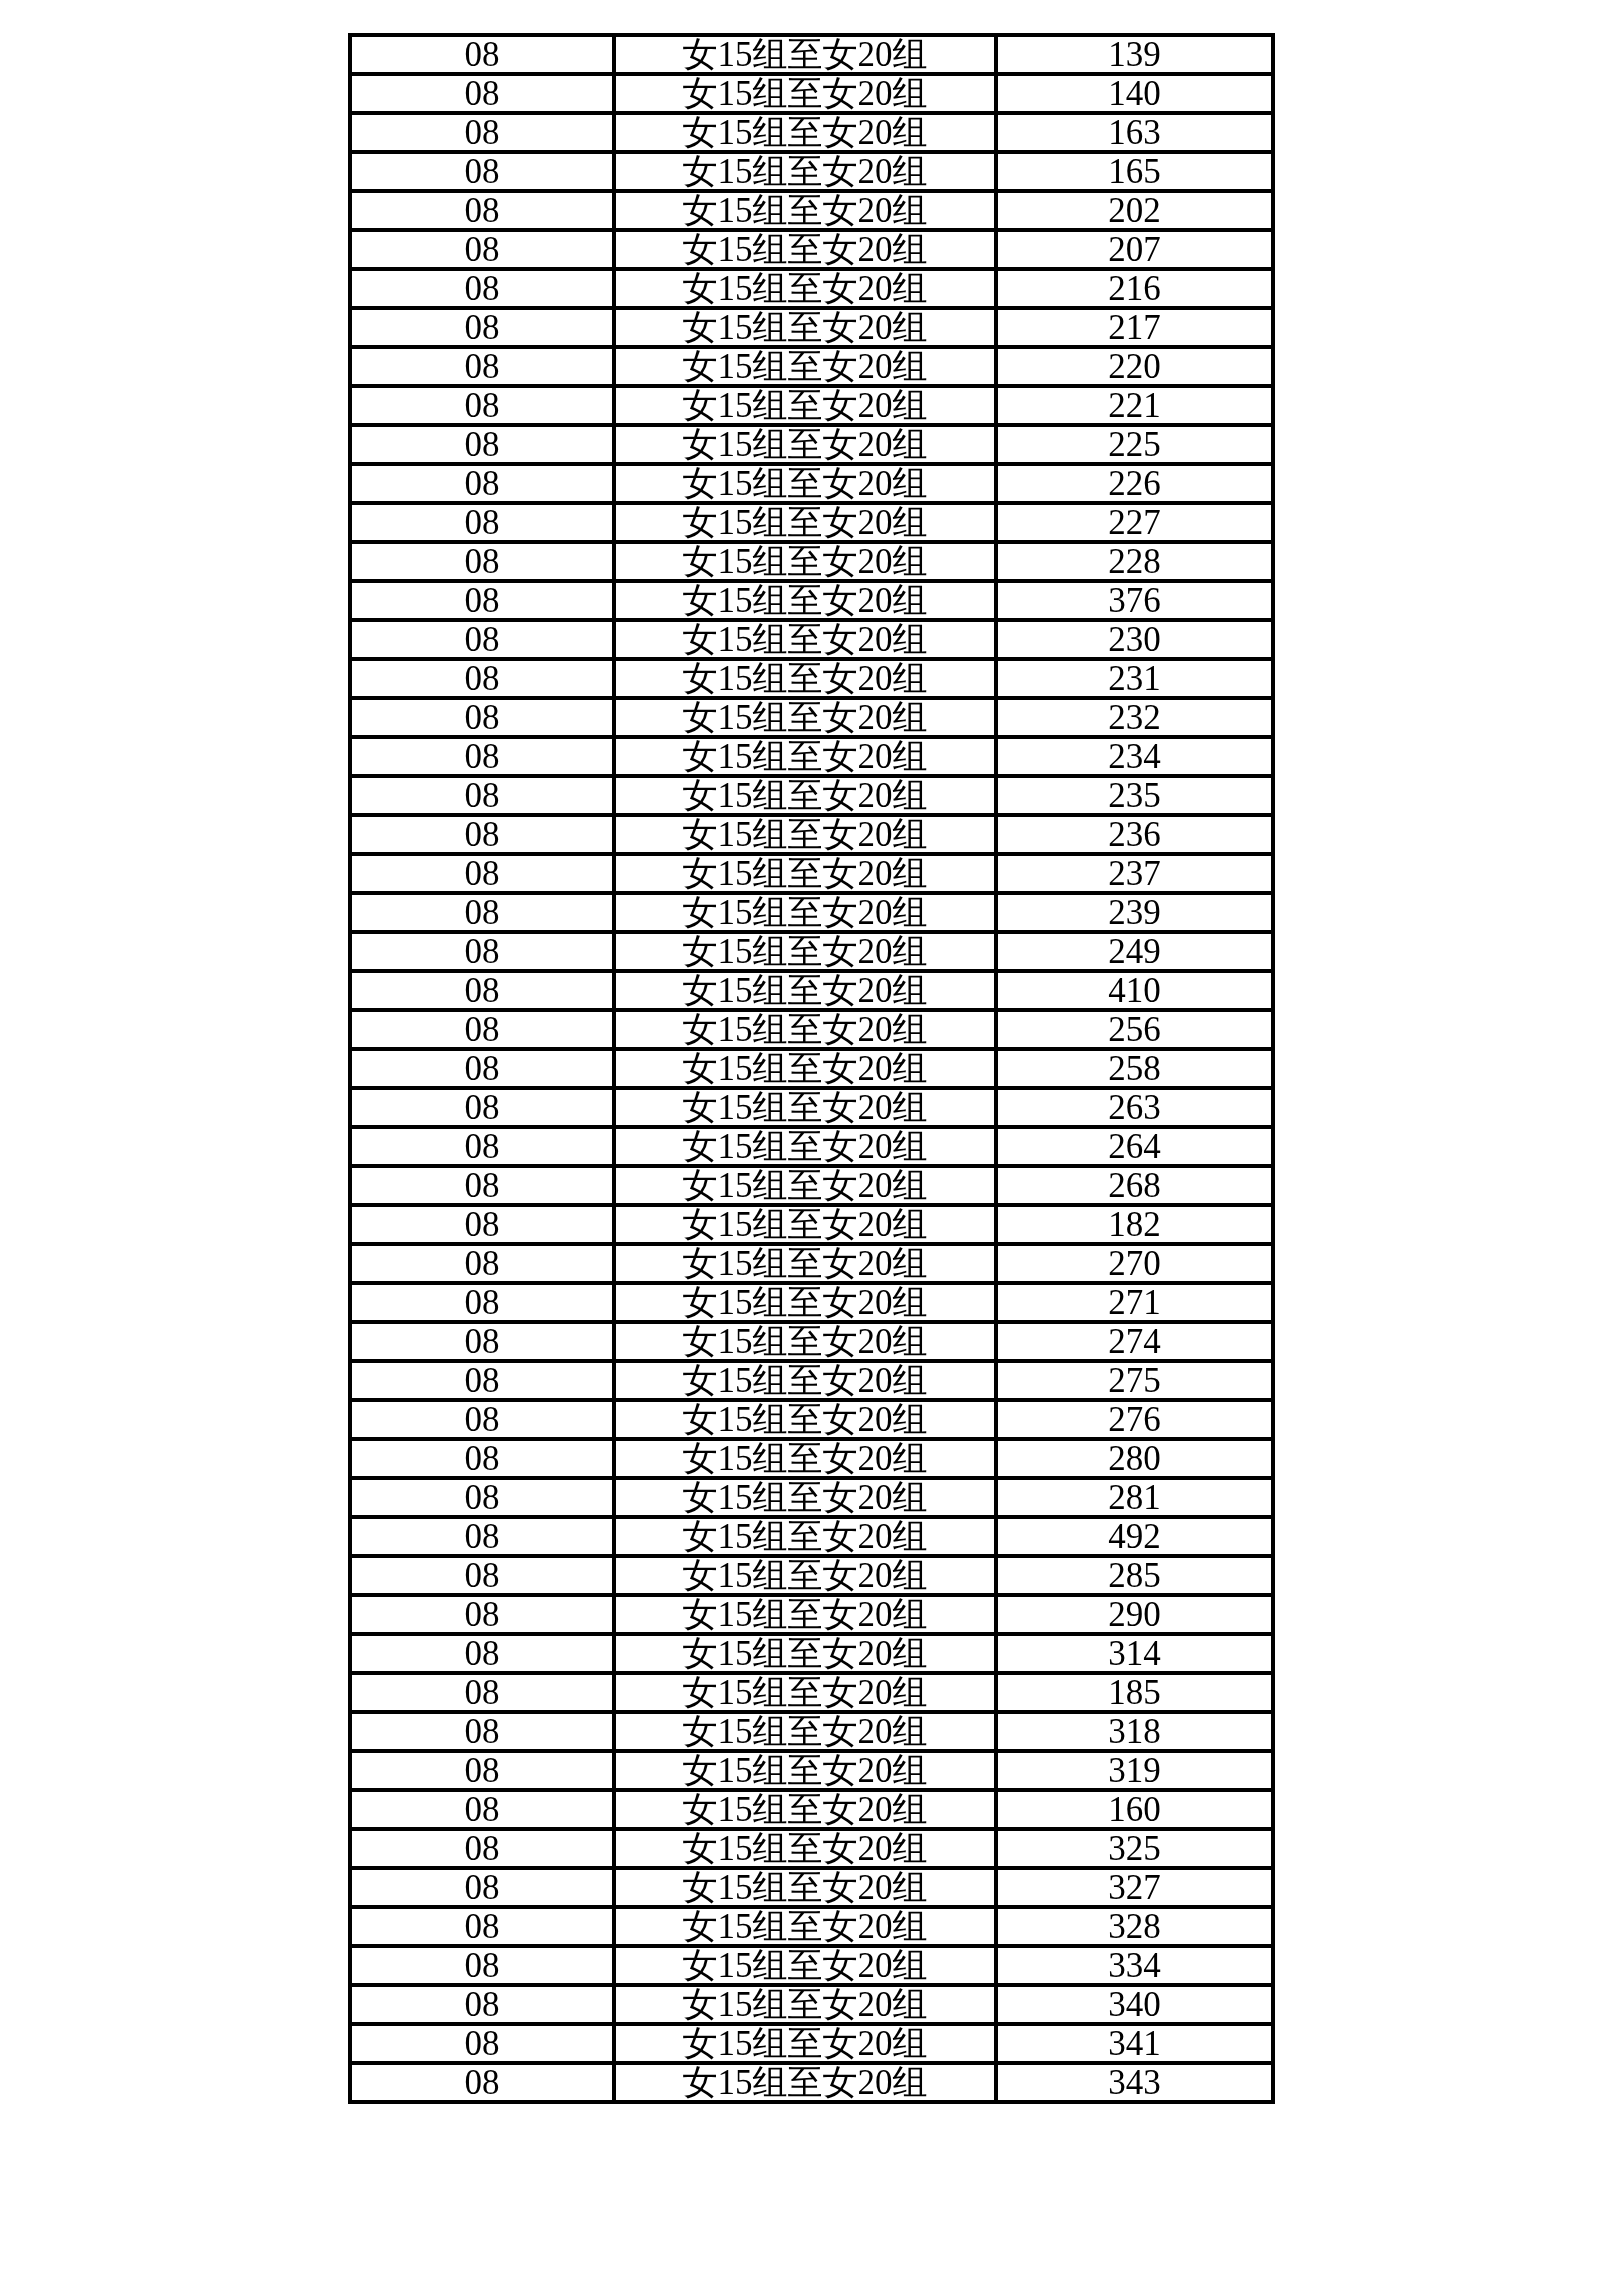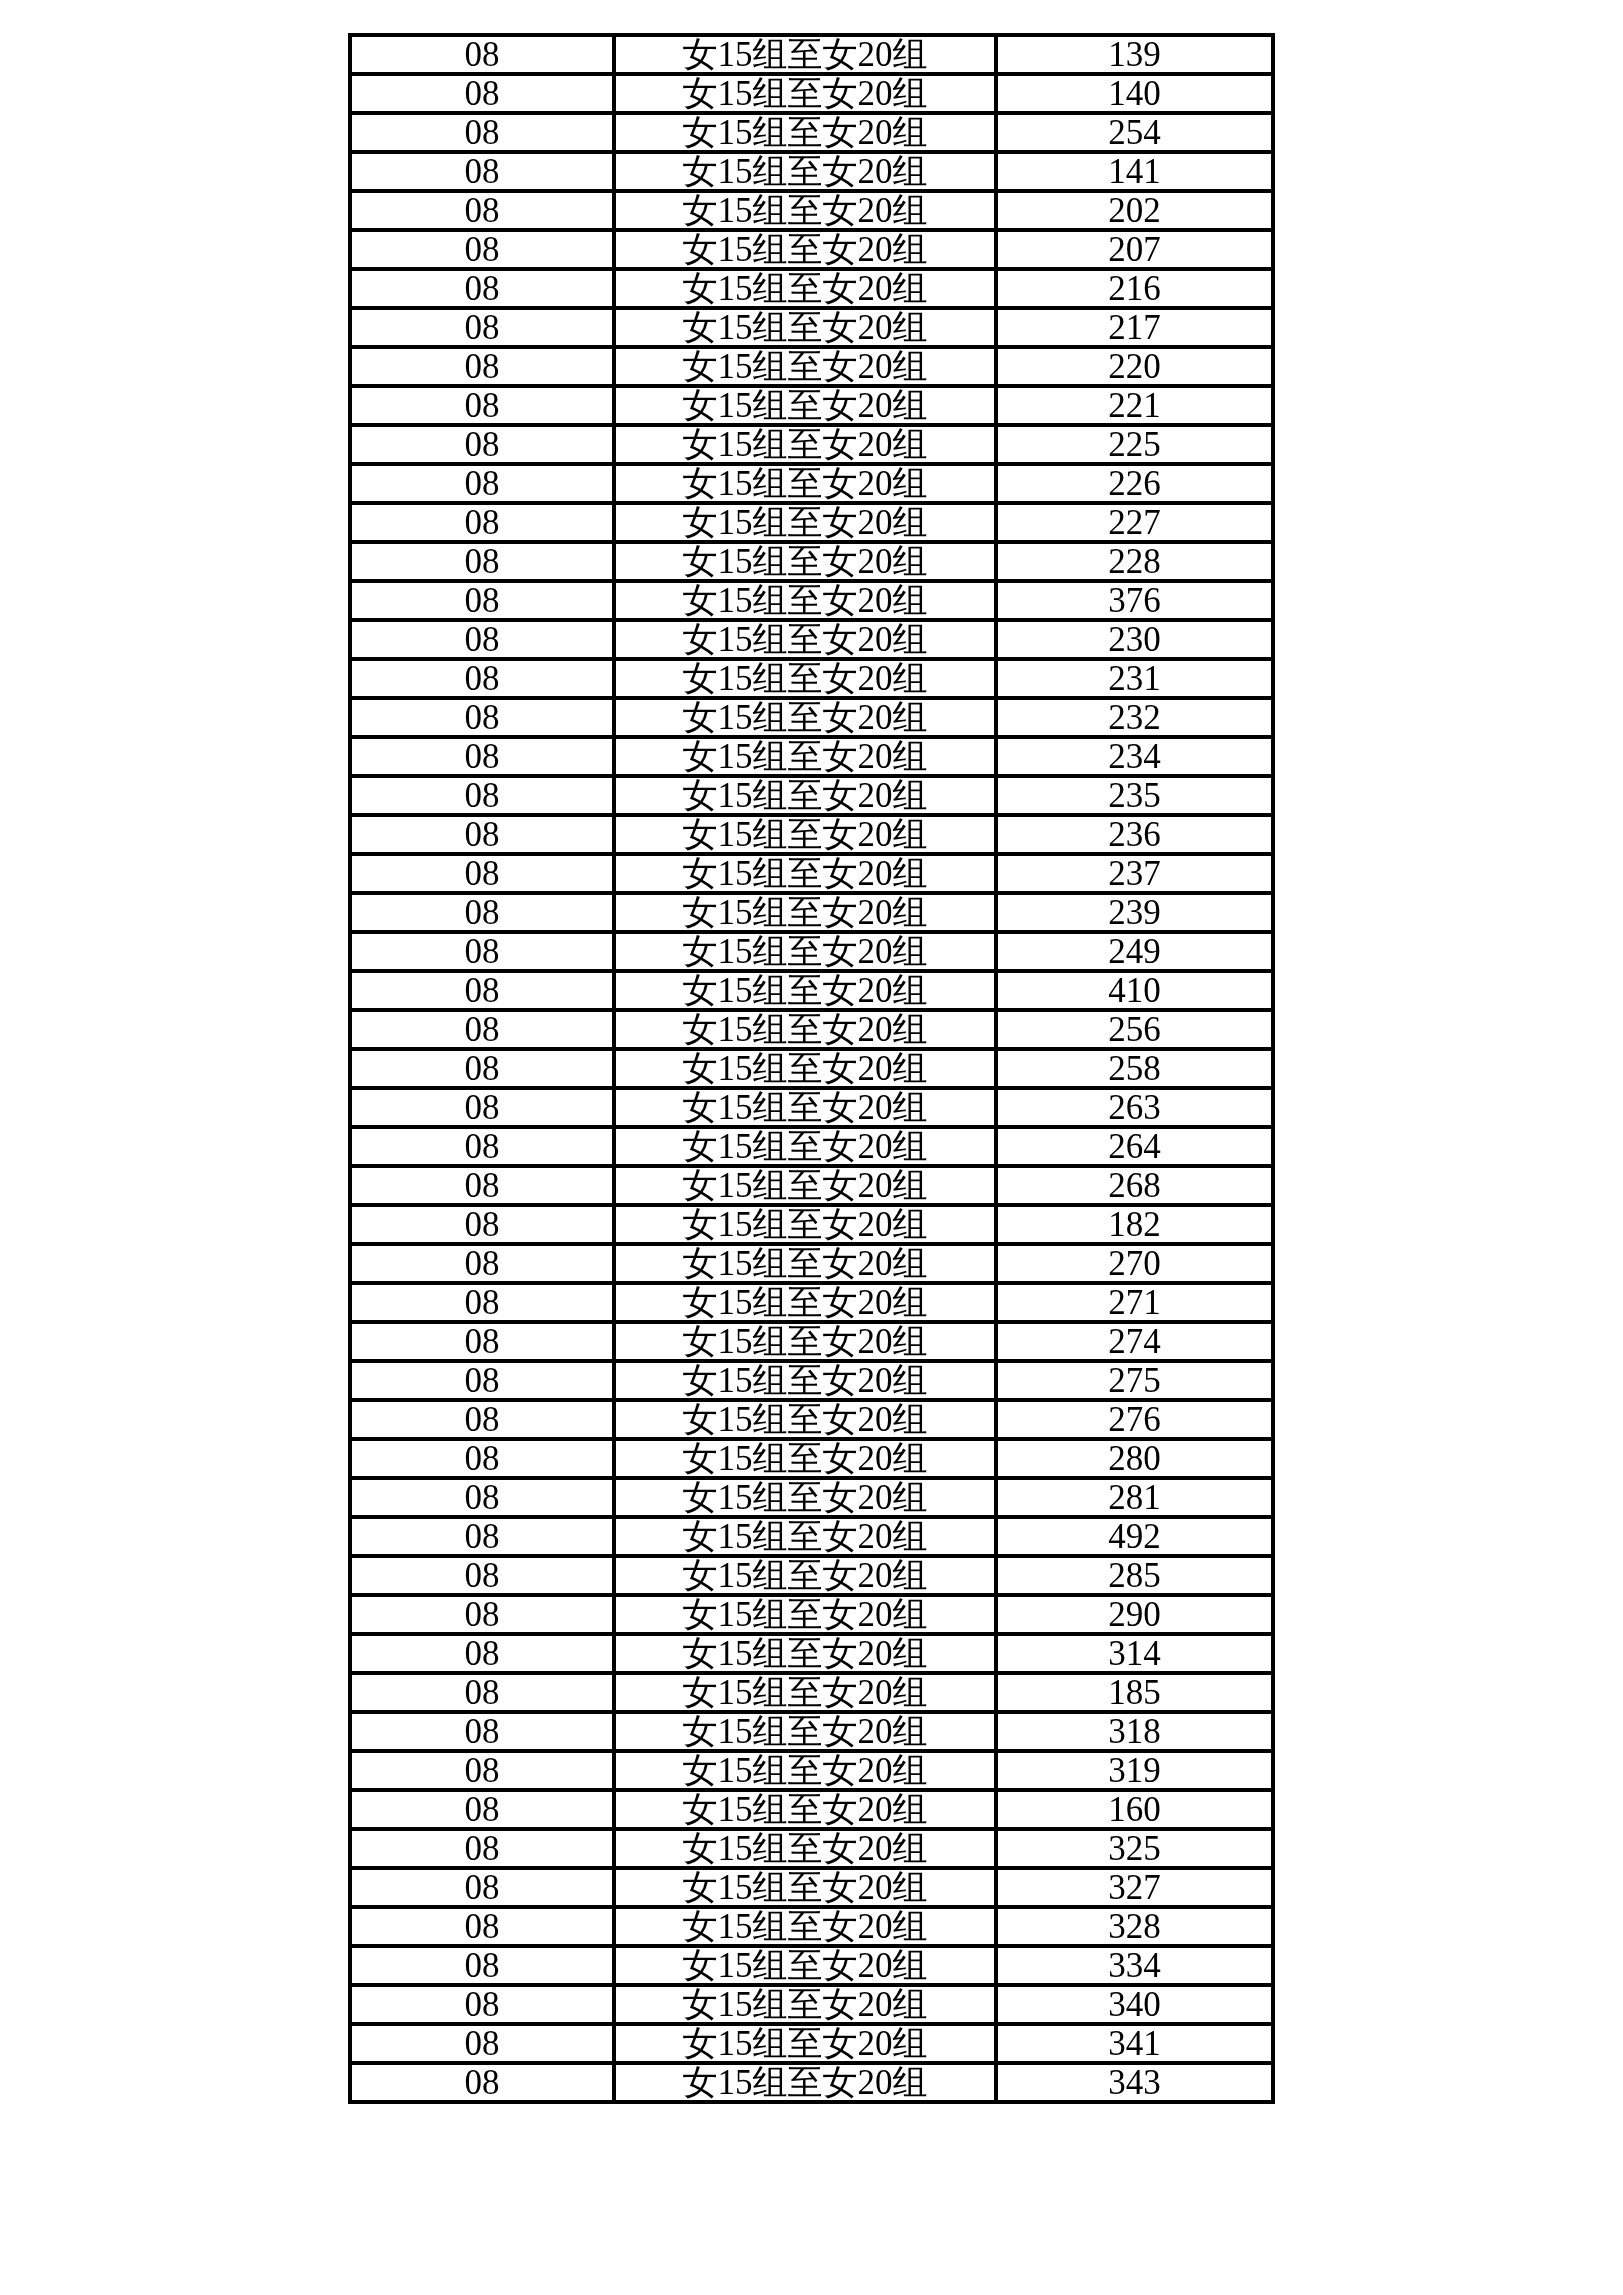--- a/index.html
+++ b/index.html
@@ -50,26 +50,26 @@
         <td>139</td>
       </tr>
       <tr>
         <td>08</td>
         <td>女15组至女20组</td>
         <td>140</td>
       </tr>
       <tr>
         <td>08</td>
         <td>女15组至女20组</td>
-        <td>254</td>
-      </tr>
-      <tr>
-        <td>08</td>
-        <td>女15组至女20组</td>
-        <td>141</td>
+        <td>163</td>
+      </tr>
+      <tr>
+        <td>08</td>
+        <td>女15组至女20组</td>
+        <td>165</td>
       </tr>
       <tr>
         <td>08</td>
         <td>女15组至女20组</td>
         <td>202</td>
       </tr>
       <tr>
         <td>08</td>
         <td>女15组至女20组</td>
         <td>207</td>

